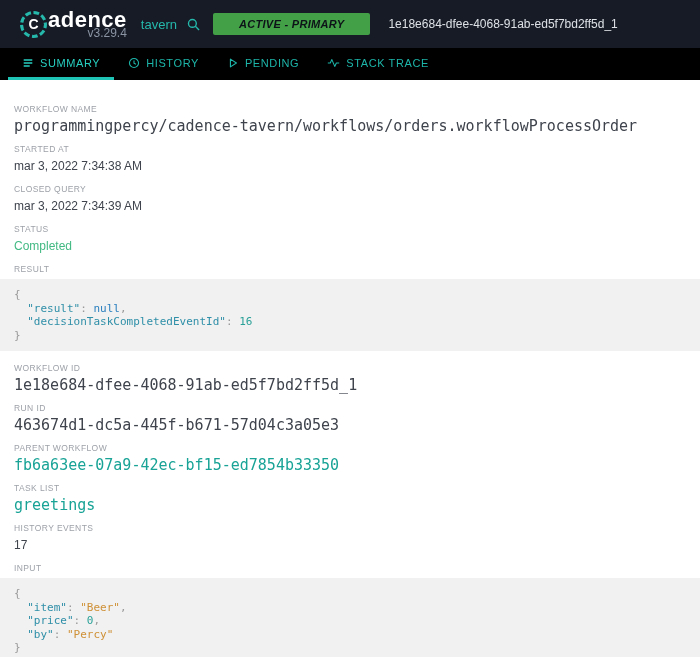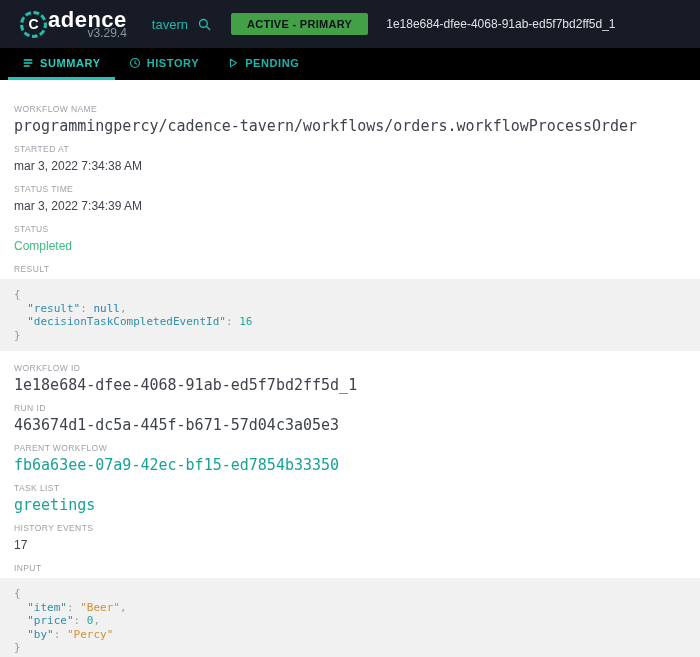--- a/index.html
+++ b/index.html
@@ -20,36 +20,37 @@
   .logo { display: flex; align-items: center; cursor: pointer; }
   .logo-mark {
     width: 27px; height: 27px; border: 3px dashed #25b8ab; border-radius: 50%;
     display: flex; align-items: center; justify-content: center;
     flex: 0 0 auto;
   }
   .logo-c { color: #ffffff; font-weight: 700; font-size: 14px; line-height: 14px; }
   .brand-col { display: flex; flex-direction: column; align-items: flex-end; margin-left: 1px; }
   .brand-rest { color: #ffffff; font-size: 22px; font-weight: 700; letter-spacing: .5px; line-height: 18px; }
   .version { color: #8b94a3; font-size: 12px; line-height: 9px; }
-  .domain-link { color: #25b8ab; font-size: 13px; margin-left: 25px; cursor: pointer; }
+  .domain-link { color: #25b8ab; font-size: 13px; margin-left: 14px; cursor: pointer; }
   .search-btn { color: #25b8ab; margin-left: 10px; display: flex; align-items: center; cursor: pointer; }
   .env-badge {
     background: #43a047; color: #0d1218;
     font-size: 11px; font-weight: 700; letter-spacing: .3px;
-    padding: 5px 16px; border-radius: 2px; margin-left: 20px; cursor: pointer;
+    padding: 5px 26px; border-radius: 2px; margin-left: 13px; cursor: pointer;
     white-space: nowrap;
+    font-style: italic;
   }
   .header-wfid { color: #dde1e6; font-size: 12px; margin-left: 18px; white-space: nowrap; }
 
   
   .tabbar { height: 32px; background: #000000; display: flex; align-items: stretch; padding-left: 8px; }
   .tab {
     display: flex; align-items: center; gap: 6px;
     padding: 0 14px; color: #1db5a9;
-    font-size: 11px; font-weight: 700; letter-spacing: .6px;
+    font-size: 11px; font-weight: 400; letter-spacing: .6px;
     border-bottom: 3px solid transparent; cursor: pointer; white-space: nowrap;
   }
   .tab.active { border-bottom-color: #1fc4b6; color: #27cfc1; }
   .tab-icon { display: flex; align-items: center; }
 
   
   .content { padding-top: 24px; }
   .field { padding: 0 14px; }
   .field-label {
     font-size: 8.5px; color: #9da1a8; letter-spacing: .4px;
@@ -121,36 +122,44 @@
       <span>HISTORY</span>
     </div>
     <div class="tab">
       <span class="tab-icon">
         <svg width="12" height="12" viewBox="0 0 14 14">
             <path d="M4 2.5l7 4.5-7 4.5z" stroke="currentColor" fill="none" stroke-width="1.3" stroke-linejoin="round"></path>
           </svg>
       </span>
       <span>PENDING</span>
     </div>
+    <div class="tab">
+      <span class="tab-icon">
+        <svg width="13" height="12" viewBox="0 0 16 14">
+            <path d="M1 7h3l2-4.2 3.5 8.4L11.5 7H15" stroke="currentColor" fill="none" stroke-width="1.3" stroke-linejoin="round"></path>
+          </svg>
+      </span>
+      <span>STACK TRACE</span>
+    </div>
   </nav>
 
   <main class="content">
 
     <div class="field">
       <div class="field-label">WORKFLOW NAME</div>
       <div class="field-value mono">programmingpercy/cadence-tavern/workflows/orders.workflowProcessOrder</div>
     </div>
 
     <div class="field">
       <div class="field-label">STARTED AT</div>
       <div class="field-value">mar 3, 2022 7:34:38 AM</div>
     </div>
 
     <div class="field">
-      <div class="field-label">STATUS TIME</div>
+      <div class="field-label">CLOSED QUERY</div>
       <div class="field-value">mar 3, 2022 7:34:39 AM</div>
     </div>
 
     <div class="field">
       <div class="field-label">STATUS</div>
       <div class="field-value green">Completed</div>
     </div>
 
     <div class="field">
       <div class="field-label">RESULT</div>

